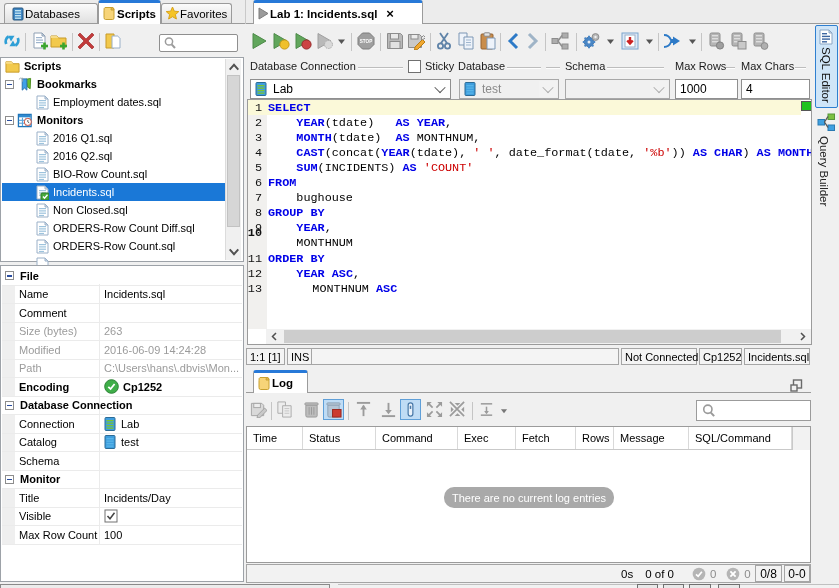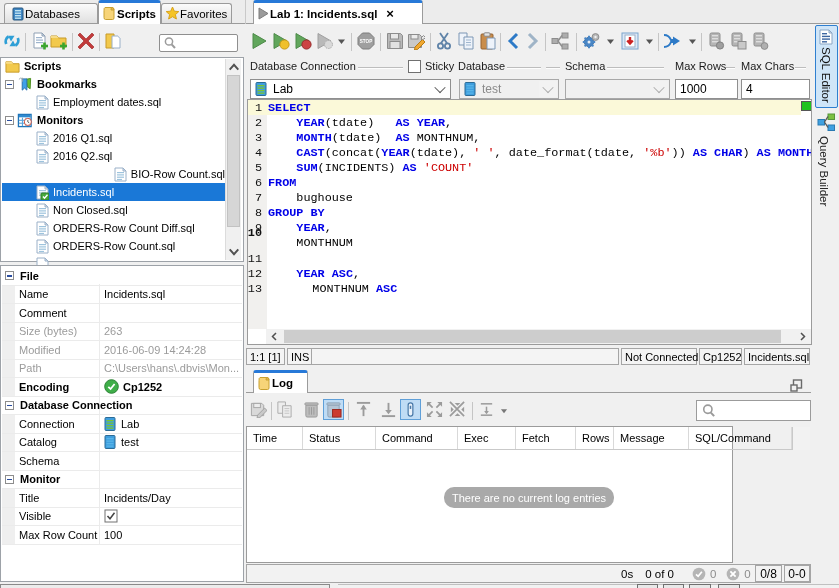--- a/index.html
+++ b/index.html
@@ -362,21 +362,21 @@
         <path d="M9 1 l3 3 h-3z" fill="#d5e1ee" stroke="#9ab0c8"></path>
         <g fill="#9dc3dd">
           <rect x="3" y="5" width="7" height="1.2"></rect>
           <rect x="3" y="7.3" width="7" height="1.2"></rect>
           <rect x="3" y="9.6" width="7" height="1.2"></rect>
           <rect x="3" y="11.9" width="5" height="1.2"></rect>
         </g>
       </svg>
       <span class="lbl">2016 Q2.sql</span>
     </div>
- <div class="trow" style="top:107px;justify-content:flex-end;">
+ <div class="trow" style="top:107px;">
       <span style="width:34px;"></span>
       <svg width="13" height="15" viewBox="0 0 13 15" style="flex:none;">
         <path d="M1 1 h8 l3 3 v10 h-11z" fill="#fff" stroke="#9ab0c8"></path>
         <path d="M9 1 l3 3 h-3z" fill="#d5e1ee" stroke="#9ab0c8"></path>
         <g fill="#9dc3dd">
           <rect x="3" y="5" width="7" height="1.2"></rect>
           <rect x="3" y="7.3" width="7" height="1.2"></rect>
           <rect x="3" y="9.6" width="7" height="1.2"></rect>
           <rect x="3" y="11.9" width="5" height="1.2"></rect>
         </g>
@@ -620,20 +620,21 @@
  <div class="codeline" style="left:20px; top:0.5px;"><span class="kw">SELECT</span></div>
  <div class="codeline" style="left:20px; top:15.6px;">    <span class="kw">YEAR</span>(tdate)   <span class="kw">AS</span> <span class="kw">YEAR</span>,</div>
  <div class="codeline" style="left:20px; top:30.7px;">    <span class="kw">MONTH</span>(tdate)  <span class="kw">AS</span> MONTHNUM,</div>
  <div class="codeline" style="left:20px; top:45.8px;">    <span class="kw">CAST</span>(concat(<span class="kw">YEAR</span>(tdate), <span class="str">' '</span>, date_format(tdate, <span class="str">'%b'</span>)) <span class="kw">AS</span> <span class="kw">CHAR</span>) <span class="kw">AS</span> <span class="kw">MONTHNAME</span>,</div>
  <div class="codeline" style="left:20px; top:60.9px;">    <span class="kw">SUM</span>(INCIDENTS) <span class="kw">AS</span> <span class="str">'COUNT'</span></div>
  <div class="codeline" style="left:20px; top:76px;"><span class="kw">FROM</span></div>
  <div class="codeline" style="left:20px; top:91.1px;">    bughouse</div>
  <div class="codeline" style="left:20px; top:106.2px;"><span class="kw">GROUP BY</span></div>
  <div class="codeline" style="left:20px; top:121.3px;">    <span class="kw">YEAR</span>,</div>
  <div class="codeline" style="left:20px; top:136.4px;">    MONTHNUM</div>
+ <div class="codeline" style="left:20px; top:151.5px;"><span class="kw">ORDER BY</span></div>
  <div class="codeline" style="left:20px; top:166.6px;">    <span class="kw">YEAR</span> <span class="kw">ASC</span>,</div>
  <div class="codeline" style="left:36px; top:181.7px;">    MONTHNUM <span class="kw">ASC</span></div>
 
  <div class="abs" style="left:553px; top:1px; width:10px; height:10px; background:#1fc21f; border:1px solid #555; border-right:none;"></div>
 
  <div class="abs" style="left:18px; top:229px; width:545px; height:15px; background:#f1f1f1;">
   <svg width="8" height="15" viewBox="0 0 8 15" style="position:absolute; left:4px;">
         <path d="M6 4 L2.5 7.5 6 11" fill="none" stroke="#505050" stroke-width="1.5"></path>
       </svg>
   <svg width="8" height="15" viewBox="0 0 8 15" style="position:absolute; right:4px;">
@@ -753,21 +754,21 @@
       </svg>
  </div>
 
  <div class="abs" style="left:696px; top:400px; width:115px; height:21px; background:#fff; border:1px solid #9b9b9b;">
   <svg width="16" height="16" viewBox="0 0 14 14" style="position:absolute; left:4px; top:2px;">
         <circle cx="6" cy="5.5" r="3.6" fill="none" stroke="#9b9b9b" stroke-width="1.4"></circle>
         <line x1="8.6" y1="8.4" x2="11.5" y2="11.5" stroke="#9b9b9b" stroke-width="1.8"></line>
       </svg>
  </div>
 
- <div class="abs" style="left:246px; top:426px; width:487px; height:137px; background:#fff; border:1px solid #9b9b9b;">
+ <div class="abs" style="left:246px; top:426px; width:565px; height:137px; background:#fff; border:1px solid #9b9b9b;">
   <div class="abs" style="left:0; top:0; width:563px; height:23px; border-bottom:1px solid #c9c9c9;">
    <div class="hcell" style="left:0; width:56px;">Time</div>
    <div class="hcell" style="left:56px; width:73px;">Status</div>
    <div class="hcell" style="left:129px; width:82px;">Command</div>
    <div class="hcell" style="left:211px; width:58px;">Exec</div>
    <div class="hcell" style="left:269px; width:60px;">Fetch</div>
    <div class="hcell" style="left:329px; width:38px;">Rows</div>
    <div class="hcell" style="left:367px; width:75px;">Message</div>
    <div class="hcell" style="left:442px; width:103px;">SQL/Command</div>
    <div class="abs" style="left:545px; top:0; width:18px; height:23px; background:#f2f2f2; border-left:1px solid #c9c9c9;"></div>

